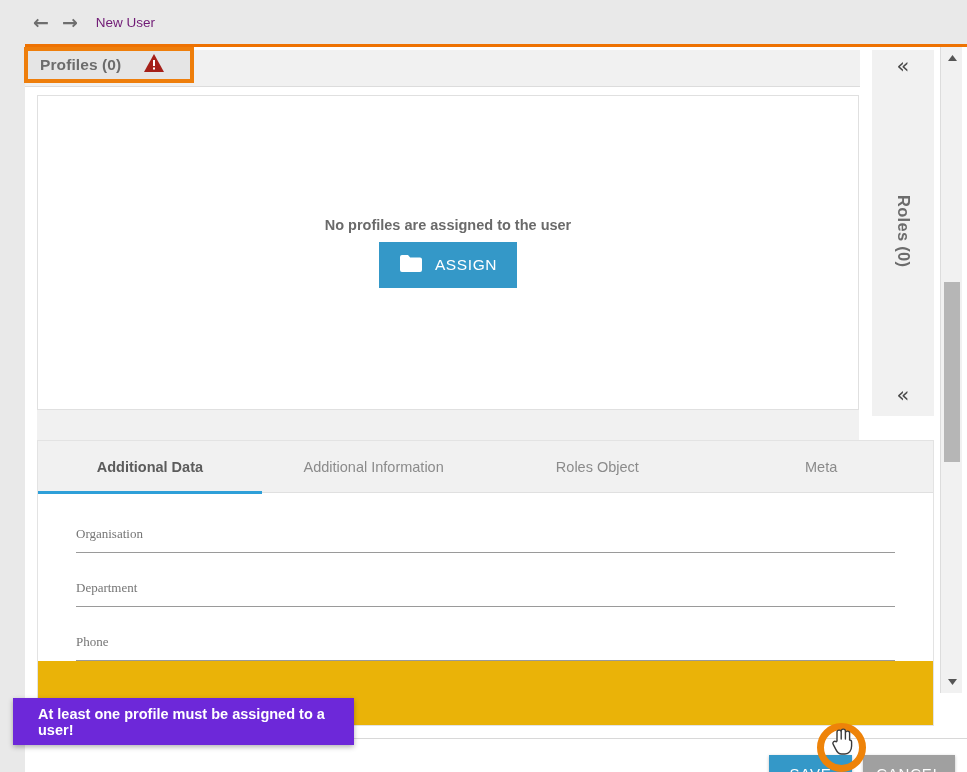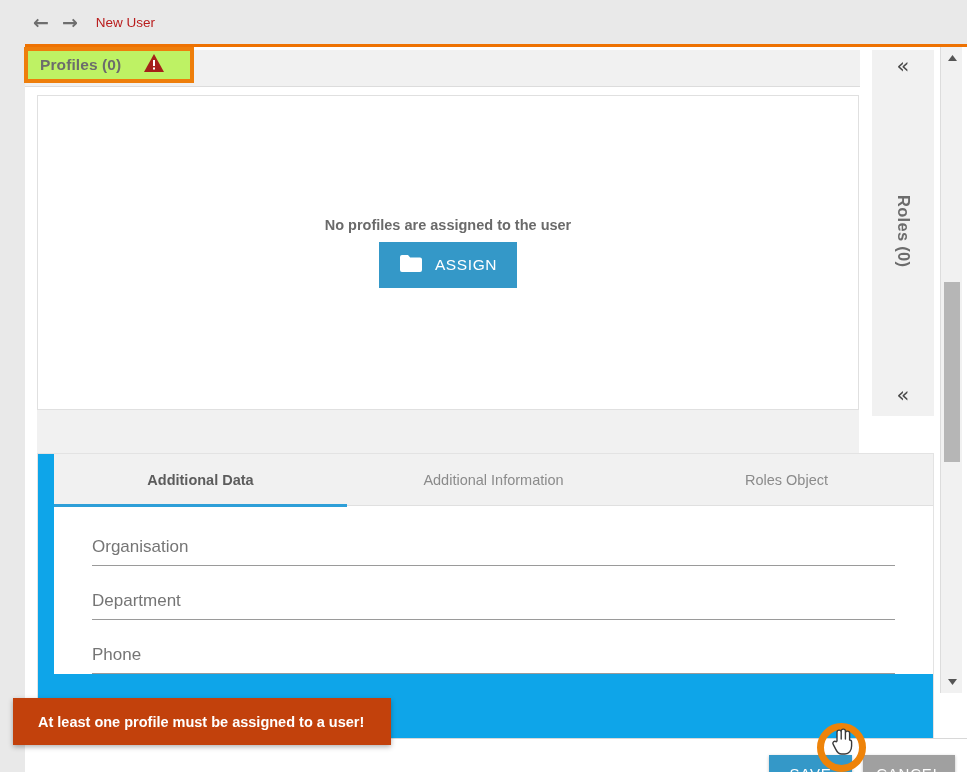--- a/index.html
+++ b/index.html
@@ -24,21 +24,21 @@
     display: flex; align-items: center;
     padding-left: 33px;
   }
   .nav-arrow {
     font-size: 19px; color: #6e6e6e; line-height: 1;
     margin-right: 13px; font-family: "DejaVu Sans", sans-serif;
     font-weight: bold;
   }
   .nav-arrow.fwd { margin-right: 18px; }
   .crumb {
-    font-size: 13.5px; color: #b91c1c;
+    font-size: 13.5px; color: #701a75;
   }
 
   
   .page-surface {
     position: absolute; left: 25px; top: 44px;
     width: 942px; height: 728px;
     background: #ffffff;
     border-top: 3px solid #ee7202;
   }
 
@@ -56,21 +56,21 @@
   .profiles-header-zone {
     position: absolute; left: 0px; top: 3px;
     width: 835px; height: 37px;
     background: #f1f1f1;
     border-bottom: 1px solid #dcdcdc;
   }
   .profiles-highlight {
     position: absolute; left: -1px; top: 0px;
     width: 170px; height: 36px;
     border: 4px solid #ee7e0b;
-    background: #bef264;
+    background: #e5e5e5;
     display: flex; align-items: center;
     padding-left: 12px;
     z-index: 6;
   }
   .profiles-title {
     font-size: 15.5px; font-weight: bold; color: #6c6c6c;
     letter-spacing: .1px;
   }
   .warn-tri { margin-left: 22px; display: block; }
 
@@ -117,25 +117,24 @@
     cursor: pointer;
   }
   .roles-label {
     writing-mode: vertical-rl;
     font-size: 16.5px; font-weight: bold; color: #6c6c6c;
     letter-spacing: .3px;
   }
 
   
   .tab-panel {
-    position: absolute; left: 12px; top: 406px;
+    position: absolute; left: 12px; top: 393px;
     width: 897px; height: 286px;
-    background: #0ea5e9;
+    background: #eab308;
     border: 1px solid #e3e3e3;
-    padding-left: 16px;
   }
   .tab-strip {
     display: flex; height: 52px;
     background: #f1f1f1;
     border-bottom: 1px solid #e0e0e0;
   }
   .tab {
     flex: 1 1 0; height: 52px;
     display: flex; align-items: center; justify-content: center;
     font-size: 14.5px; color: #8b8b8b;
@@ -144,22 +143,22 @@
   .tab.active { color: #5c5c5c; font-weight: bold; }
   .tab.active::after {
     content: ""; position: absolute; left: 0; right: 0; bottom: -1px;
     height: 3px; background: #2e9fd8;
   }
   .form-area { padding: 22px 0 0 0; background: #fff; }
   .field { margin: 0 38px 16px 38px; position: relative; }
   .field input {
     width: 100%; border: none; border-bottom: 1px solid #9a9a9a;
     background: transparent; height: 38px;
-    font-size: 17px; color: #555;
-    font-family: Liberation Sans, sans-serif;
+    font-size: 13px; color: #555;
+    font-family: Liberation Serif, serif;
     outline: none;
   }
   .field input::placeholder { color: #757575; }
 
   
   .vscroll {
     position: absolute; left: 940px; top: 47px;
     width: 22px; height: 646px;
     background: #f1f1f1;
     border-left: 1px solid #dcdcdc;
@@ -190,22 +189,22 @@
     font-size: 15px; letter-spacing: .8px;
     cursor: pointer; font-family: "Liberation Sans", sans-serif;
     box-shadow: 0 1px 3px rgba(0,0,0,.25);
   }
   .btn-save { left: 744px; width: 83px; background: #3498c8; }
   .btn-cancel { left: 838px; width: 92px; background: #a0a0a0; }
 
   
   .toast {
     position: absolute; left: 13px; top: 698px;
-    width: 378px; height: 47px;
-    background: #c2410c;
+    width: 341px; height: 47px;
+    background: #6d28d9;
     color: #ffffff;
     display: flex; align-items: center;
     padding-left: 25px;
     font-size: 14.5px; font-weight: bold;
     box-shadow: 0 2px 5px rgba(0,0,0,.3);
     z-index: 20;
   }
 
   
   .cursor-ring {
@@ -271,20 +270,23 @@
       <div class="tab-strip">
         <div class="tab active">
           <span>Additional Data</span>
         </div>
         <div class="tab">
           <span>Additional Information</span>
         </div>
         <div class="tab">
           <span>Roles Object</span>
         </div>
+        <div class="tab">
+          <span>Meta</span>
+        </div>
       </div>
 
       <div class="form-area">
         <div class="field">
           <input type="text" placeholder="Organisation" style="">
         </div>
         <div class="field">
           <input type="text" placeholder="Department" style="">
         </div>
         <div class="field">

